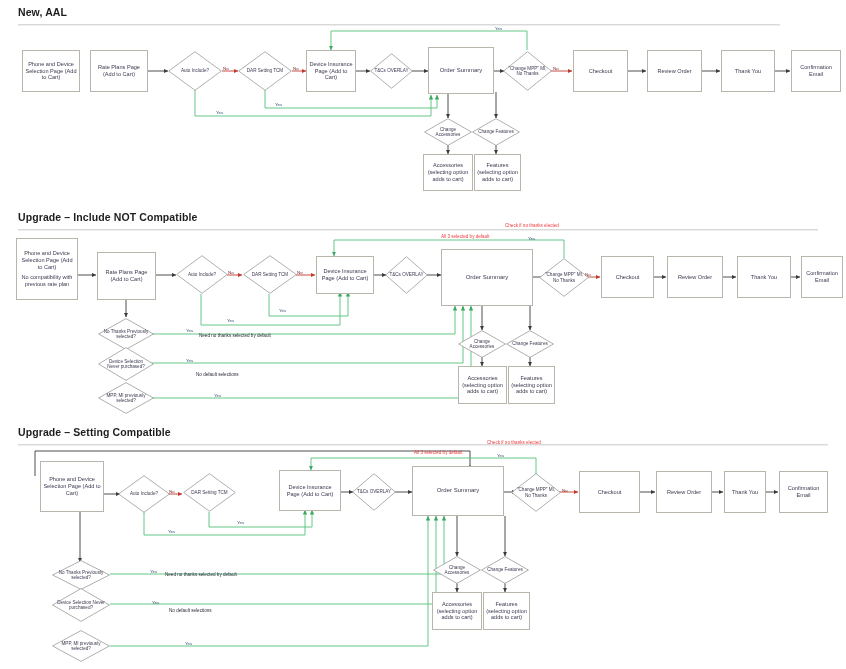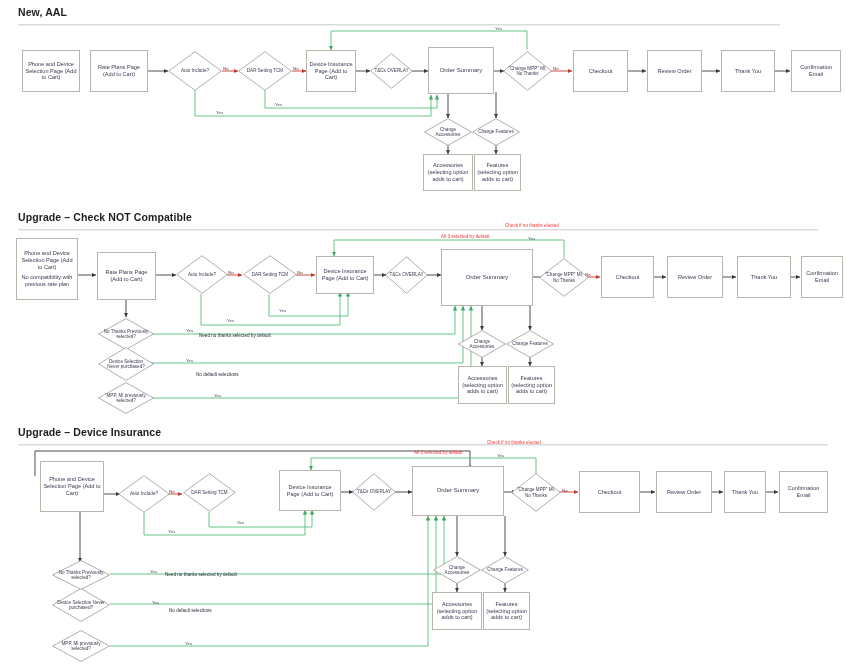--- a/index.html
+++ b/index.html
@@ -270,21 +270,21 @@
   <div class="node box" style="left:423px;top:154px;width:50px;height:37px;">Accessories (selecting option adds to cart)</div>
   <div class="node box" style="left:474px;top:154px;width:47px;height:37px;">Features (selecting option adds to cart)</div>
 
   <div class="elabel no" style="left:223px;top:66px;">No</div>
   <div class="elabel no" style="left:293px;top:66px;">No</div>
   <div class="elabel no" style="left:553px;top:66px;">No</div>
   <div class="elabel yes" style="left:216px;top:110px;">Yes</div>
   <div class="elabel yes" style="left:275px;top:102px;">Yes</div>
   <div class="elabel yes" style="left:495px;top:26px;">Yes</div>
 
-  <div class="sec-title" style="left:18px;top:211px;">Upgrade – Check NOT Compatible</div>
+  <div class="sec-title" style="left:18px;top:211px;">Upgrade – Include NOT Compatible</div>
   <div class="sec-rule" style="left:18px;top:229px;width:800px;"></div>
 
   <div class="node box" style="left:16px;top:238px;width:62px;height:62px;flex-direction:column;gap:4px;">
     <span>Phone and Device Selection Page (Add to Cart)</span>
     <span>No compatibility with previous rate plan</span>
   </div>
 
   <div class="node box" style="left:97px;top:252px;width:59px;height:48px;">Rate Plans Page (Add to Cart)</div>
 
   <div class="node diamond" style="left:176px;top:255px;width:52px;height:39px;">
@@ -366,21 +366,21 @@
   <div class="elabel yes" style="left:528px;top:236px;">Yes</div>
   <div class="elabel yes" style="left:186px;top:328px;">Yes</div>
   <div class="elabel yes" style="left:186px;top:358px;">Yes</div>
   <div class="elabel yes" style="left:214px;top:393px;">Yes</div>
 
   <div class="elabel note" style="left:199px;top:333px;">Need no thanks selected by default</div>
   <div class="elabel note" style="left:196px;top:372px;">No default selections</div>
   <div class="elabel red" style="left:441px;top:234px;">All 3 selected by default</div>
   <div class="elabel red" style="left:505px;top:223px;">Check if no thanks elected</div>
 
-  <div class="sec-title" style="left:18px;top:426px;">Upgrade – Device Insurance</div>
+  <div class="sec-title" style="left:18px;top:426px;">Upgrade – Setting Compatible</div>
   <div class="sec-rule" style="left:18px;top:444px;width:810px;"></div>
 
   <div class="node box" style="left:40px;top:461px;width:64px;height:51px;">Phone and Device Selection Page (Add to Cart)</div>
 
   <div class="node diamond" style="left:118px;top:475px;width:52px;height:38px;">
     <svg class="dshape" viewBox="0 0 52 38">
         <polygon points="26,0.7 51.3,19 26,37.3 0.7,19" fill="#fff" stroke="#9a9a9a" stroke-width="0.8"></polygon>
       </svg>
     <span class="dlabel">Auto Include?</span>
   </div>

